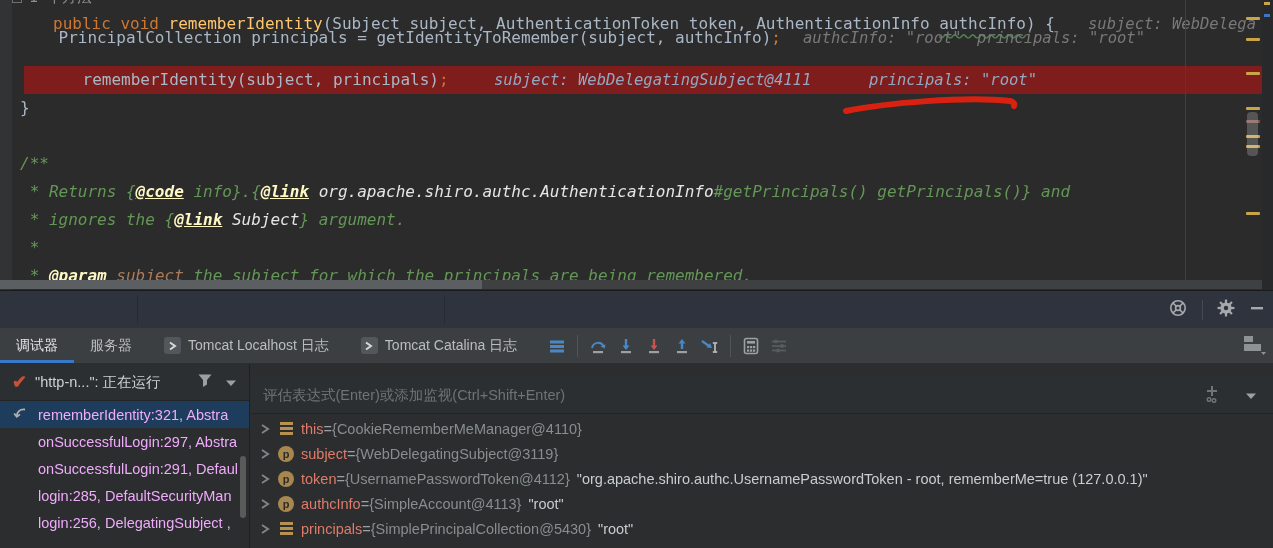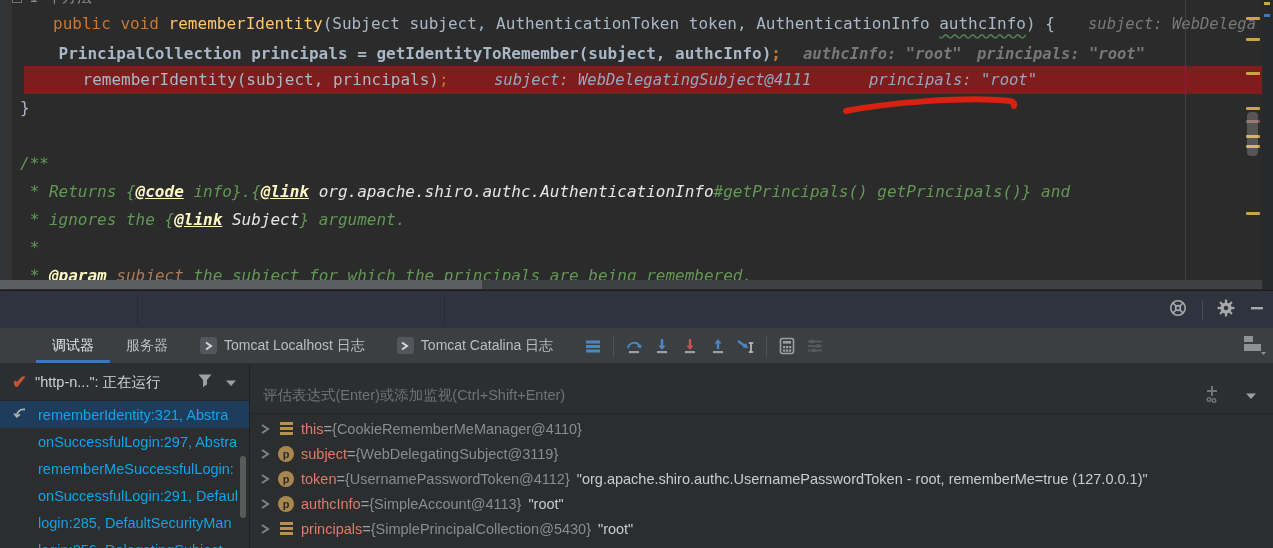--- a/index.html
+++ b/index.html
@@ -48,41 +48,41 @@
           background:#2b2d2e; border-top:1px solid #191b1d; }
   .dock-header { position:absolute; left:0; top:0; width:1273px; height:37px; background:#2f333e; }
   .dh-sep { position:absolute; top:4px; width:1px; height:29px; background:#262a33; }
   .dh-icons { position:absolute; right:8px; top:0; height:37px; display:flex; align-items:center; gap:14px; }
   .dh-vline { width:1px; height:20px; background:#454a55; }
 
   .dock-tabs { position:absolute; left:0; top:37px; width:1273px; height:36px; background:#3c3f41;
                border-bottom:1px solid #2c2e30; display:flex; align-items:stretch; }
   .tab { position:relative; display:flex; align-items:center; gap:7px; padding:0 16px;
          color:#bbbdbf; font-size:14px; cursor:default; }
-  .tab.active { color:#e3e5e8;margin-left:36px; }
+  .tab.active { color:#e3e5e8; }
   .tab.active::after { content:""; position:absolute; left:0; right:0; bottom:0; height:3px; background:#3878c8; }
   .console-badge { display:inline-flex; align-items:center; justify-content:center;
                    width:17px; height:17px; background:#53565a; border-radius:3px; }
   .tb-group { display:flex; align-items:center; }
   .tb-btn { width:28px; height:36px; display:flex; align-items:center; justify-content:center; }
   .tb-sep { width:1px; height:22px; background:#515456; margin:7px 6px 0 6px; align-self:flex-start; }
   .tabs-right { margin-left:auto; display:flex; align-items:center; padding-right:6px; }
 
   .dock-body { position:absolute; left:0; top:73px; width:1273px; height:185px; }
 
   
   .frames-pane { position:absolute; left:0; top:0; width:250px; height:185px;
                  border-right:1px solid #1e2022; background:#2b2d2e; overflow:hidden; }
   .frames-header { position:relative; height:37px; background:#2c2f31; border-bottom:1px solid #222426;
                    display:flex; align-items:center; padding:0 8px; }
   .check-mark { color:#c75039; font-size:18px; font-weight:bold; margin:0 8px 0 4px; }
   .thread-label { color:#ced1d3; font-size:14.5px; white-space:nowrap; overflow:hidden; flex:1; }
   .frames-header .hdr-icons { display:flex; align-items:center; gap:12px; margin-right:4px; }
   .frame-row { position:relative; height:27px; display:flex; align-items:center;
-               color:#0ea5e9; font-size:14.5px; white-space:nowrap; padding-left:38px; }
+               color:#f0abfc; font-size:14.5px; white-space:nowrap; padding-left:38px; }
   .frame-row.selected { background:#1e3d5c; }
   .frame-ico { position:absolute; left:12px; top:5px; }
   .frames-scroll { position:absolute; right:3px; top:92px; width:6px; height:62px;
                    background:rgba(255,255,255,0.22); border-radius:3px; }
 
   
   .vars-pane { position:absolute; left:251px; top:0; width:1022px; height:185px; background:#2b2d2e;margin-top:13px; }
   .eval-row { position:relative; height:37px; background:#2c2f31; border-bottom:1px solid #222426;
               display:flex; align-items:center; }
   .eval-input { flex:1; background:transparent; border:none; outline:none; color:#cfd2d4;
@@ -106,21 +106,21 @@
 
 <div class="stage">
 
   <div class="editor">
     <div class="gutter"></div>
 
     <div class="folded"><span class="fold-box"></span><span>1 个方法</span></div>
 
     <div id="code-layer">
         <div class="code-line" style="top: 10px;"><span class="tk-kw">public void </span><span class="tk-mth">rememberIdentity</span><span class="tk-pln">(Subject subject, AuthenticationToken token, AuthenticationInfo </span><span class="tk-pln tk-wavy">authcInfo</span><span class="tk-pln">) {</span><span class="hint" style="left: 1088px;">subject: WebDelega</span></div>
-        <div class="code-line" style="top: 40px; font-weight: bold;"><span class="tk-pln">    PrincipalCollection principals = getIdentityToRemember(subject, authcInfo)</span><span class="tk-orn">;</span><span class="hint" style="left: 803px;">authcInfo: "root"</span><span class="hint" style="left: 977px;">principals: "root"</span></div>
+        <div class="code-line" style="top: 24px;"><span class="tk-pln">    PrincipalCollection principals = getIdentityToRemember(subject, authcInfo)</span><span class="tk-orn">;</span><span class="hint" style="left: 803px;">authcInfo: "root"</span><span class="hint" style="left: 977px;">principals: "root"</span></div>
         <div class="code-line exec" style="top: 66px;"><span class="tk-pln">    rememberIdentity(subject, principals)</span><span class="tk-orn">;</span><span class="hint" style="left: 470px;">subject: WebDelegatingSubject@4111</span><span class="hint" style="left: 845px;">principals: "root"</span></div>
         <div class="code-line" style="top: 94px;"><span class="tk-pln">}</span></div>
         <div class="code-line" style="top: 122px;"></div>
         <div class="code-line" style="top: 150px;"><span class="tk-cmt">/**</span></div>
         <div class="code-line" style="top: 178px;"><span class="tk-cmt"> * Returns {</span><span class="tk-tag">@code</span><span class="tk-cmt"> info}.{</span><span class="tk-tag">@link</span><span class="tk-cmt"> </span><span class="tk-ref">org.apache.shiro.authc.AuthenticationInfo</span><span class="tk-cmt">#getPrincipals() getPrincipals()} and</span></div>
         <div class="code-line" style="top: 206px;"><span class="tk-cmt"> * ignores the {</span><span class="tk-tag">@link</span><span class="tk-cmt"> </span><span class="tk-ref">Subject</span><span class="tk-cmt">} argument.</span></div>
         <div class="code-line" style="top: 234px;"><span class="tk-cmt"> *</span></div>
         <div class="code-line" style="top: 262px;"><span class="tk-cmt"> * </span><span class="tk-tag">@param</span><span class="tk-cmt"> </span><span class="tk-dpm">subject</span><span class="tk-cmt"> the subject for which the principals are being remembered.</span></div>
       </div>
 
@@ -324,23 +324,20 @@
               <span class="frame-ico"><svg width="16" height="16" viewBox="0 0 16 16">
                   <path d="M13,3.5 C7.5,3 5,6 4.8,10" fill="none" stroke="#aeb1b3" stroke-width="1.8"></path>
                   <polyline points="2.2,7.5 4.8,10.8 8,8.4" fill="none" stroke="#aeb1b3" stroke-width="1.8"></polyline>
                 </svg></span>
               <span>rememberIdentity:321, Abstra</span>
             </div>
             <div class="frame-row">
               <span>onSuccessfulLogin:297, Abstra</span>
             </div>
             <div class="frame-row">
-              <span>rememberMeSuccessfulLogin:</span>
-            </div>
-            <div class="frame-row">
               <span>onSuccessfulLogin:291, Defaul</span>
             </div>
             <div class="frame-row">
               <span>login:285, DefaultSecurityMan</span>
             </div>
             <div class="frame-row">
               <span>login:256, DelegatingSubject ,</span>
             </div>
           </div>
         <div class="frames-scroll"></div>

